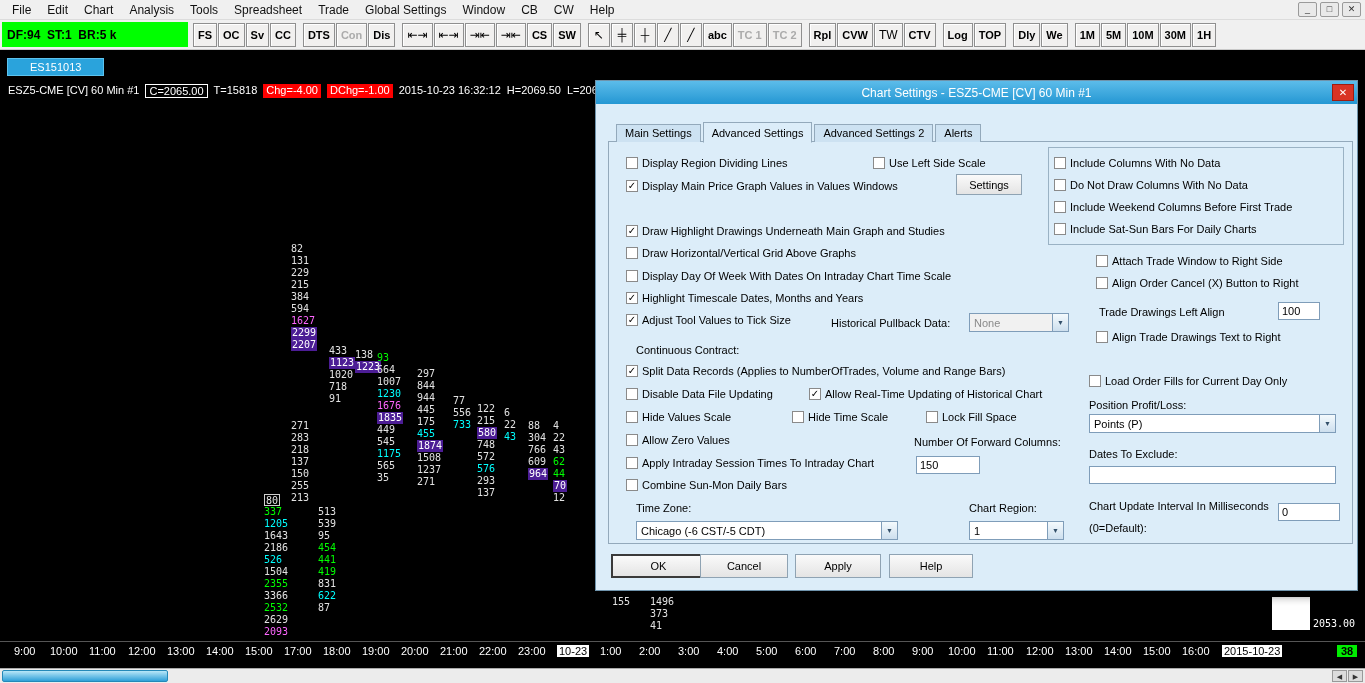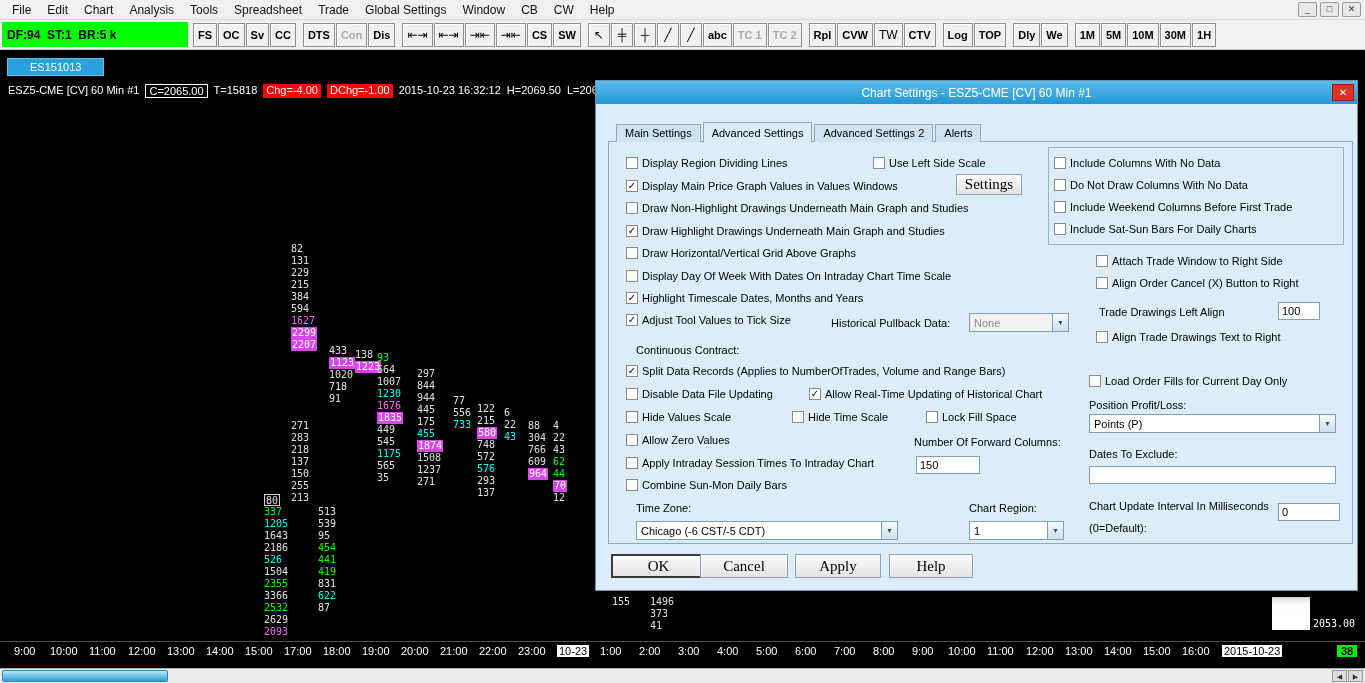--- a/index.html
+++ b/index.html
@@ -26,21 +26,21 @@
   #chartbg{position:absolute;top:50px;left:0;width:1365px;height:618px;background:#000}
   #charttab{position:absolute;top:58px;left:7px;height:18px;padding:0 22px;background:#2aa3dc;border:1px solid #5cc3ee;color:#fff;font-size:11px;display:flex;align-items:center}
   #chartheader{position:absolute;top:84px;left:8px;display:flex;gap:6px;font-size:11px;color:#fff;white-space:nowrap}
   .hseg{display:inline-block}
   .hseg.box{border:1px solid #fff;padding:0 3px}
   .hseg.red{background:#ff0000;padding:0 3px}
   .num{position:absolute;font-family:"DejaVu Sans Mono",monospace;font-size:10px;line-height:12px;height:12px;color:#e2e2e2;white-space:nowrap}
   .num.g{color:#00ff00}
   .num.c{color:#00ffff}
   .num.m{color:#ff66ff}
-  .num.bgm{background:#d946ef;color:#ffffff;padding:0 1px}
+  .num.bgm{background:#4c1d95;color:#ffffff;padding:0 1px}
   .num.box{border:1px solid #cfcfcf;padding:0 1px}
   #pricebox{position:absolute;left:1272px;top:597px;width:38px;height:33px;background:#ffffff}
   #axisline{position:absolute;left:0;top:641px;width:1365px;height:1px;background:#555}
   .tick{position:absolute;top:645px;font-size:11px;color:#fff;white-space:nowrap}
   .tick.hl{background:#fff;color:#000;padding:0 2px}
   .tick.green{background:#00ee00;color:#000;padding:0 4px;font-weight:bold}
 
   
   #scrollbar{position:absolute;left:0;top:668px;width:1365px;height:15px;background:#ececec;border-top:1px solid #aaa}
   #sthumb{position:absolute;left:2px;top:1px;width:166px;height:12px;background:linear-gradient(#b8e7f8,#2fa0d8);border:1px solid #2489b8;border-radius:2px}
@@ -57,21 +57,21 @@
   .cb{position:absolute;display:flex;align-items:center;white-space:nowrap;z-index:2;cursor:default}
   .cb .bx{width:12px;height:12px;background:#fff;border:1px solid #8a8a8a;margin-right:4px;font-size:10px;line-height:10px;text-align:center;color:#000;flex:none}
   .cbt{color:#000}
   .dlabel{position:absolute;white-space:nowrap;z-index:2}
   .dlabel.wrap{white-space:normal;line-height:22px}
   .combo{position:absolute;height:19px;background:#fff;border:1px solid #7f9db9;display:flex;align-items:center;z-index:2}
   .combo .val{flex:1;padding:0 4px;overflow:hidden;white-space:nowrap}
   .combo .arrow{width:16px;height:100%;background:linear-gradient(#f4fafd,#cddfee);border-left:1px solid #7f9db9;font-size:7px;display:flex;align-items:center;justify-content:center;color:#33506a;flex:none}
   .combo.disabled{background:#f1f1f1;color:#8a8a8a}
   .tin{position:absolute;height:18px;border:1px solid #7f9db9;background:#fff;font-size:11px;padding:0 3px;z-index:2;font-family:"Liberation Sans",sans-serif}
-  .dbtn{position:absolute;height:24px;background:linear-gradient(#fafafa,#e4e4e4);border:1px solid #8fa3b3;font-size:15px;z-index:2;font-family:Liberation Serif, serif;color:#000}
+  .dbtn{position:absolute;height:24px;background:linear-gradient(#fafafa,#e4e4e4);border:1px solid #8fa3b3;font-size:11px;z-index:2;font-family:Liberation Sans, sans-serif;color:#000}
   .dbtn.small{height:21px}
   .dbtn.default{border:2px solid #3a3a3a}
   .groupbox{position:absolute;border:1px solid #9ab2c4;z-index:1}
 </style>
 </head>
 <body>
 
 <div id="screen">
 
   <div id="menubar">
@@ -178,24 +178,20 @@
       </label>
     <label class="cb" style="left:277px;top:76px">
         <span class="bx"></span>
         <span class="cbt">Use Left Side Scale</span>
       </label>
     <label class="cb checked" style="left:30px;top:99px">
         <span class="bx">✓</span>
         <span class="cbt">Display Main Price Graph Values in Values Windows</span>
       </label>
     <button class="dbtn small" style="left:360px;top:93px;width:66px">Settings</button>
-    <label class="cb" style="left:30px;top:121px">
-        <span class="bx"></span>
-        <span class="cbt">Draw Non-Highlight Drawings Underneath Main Graph and Studies</span>
-      </label>
     <label class="cb checked" style="left:30px;top:144px">
         <span class="bx">✓</span>
         <span class="cbt">Draw Highlight Drawings Underneath Main Graph and Studies</span>
       </label>
     <label class="cb" style="left:30px;top:166px">
         <span class="bx"></span>
         <span class="cbt">Draw Horizontal/Vertical Grid Above Graphs</span>
       </label>
     <label class="cb" style="left:30px;top:189px">
         <span class="bx"></span>

